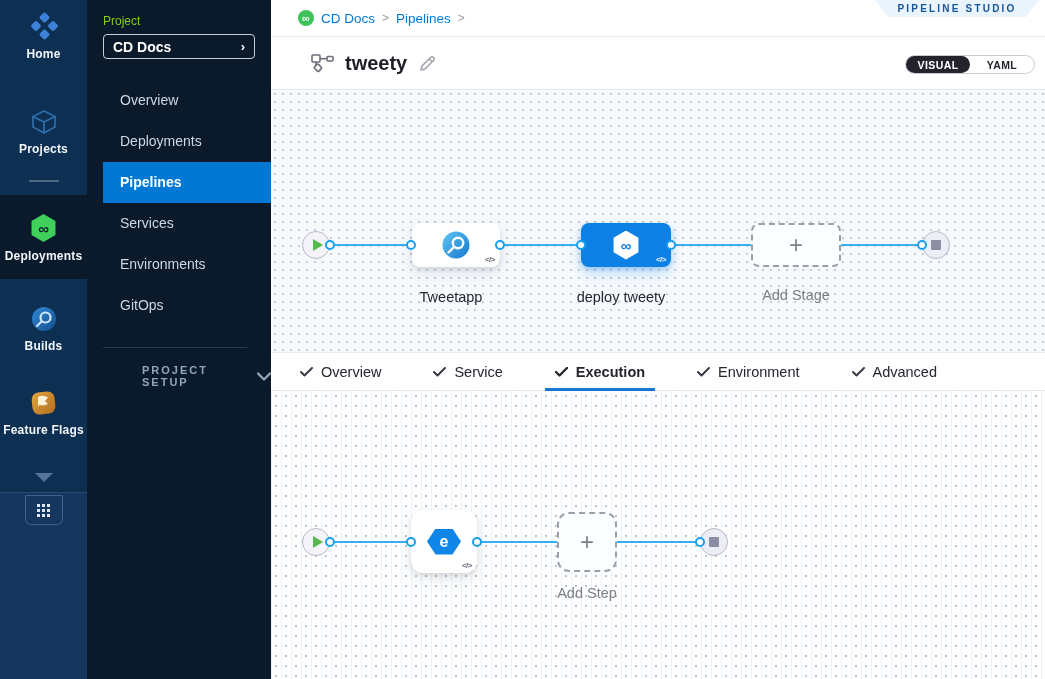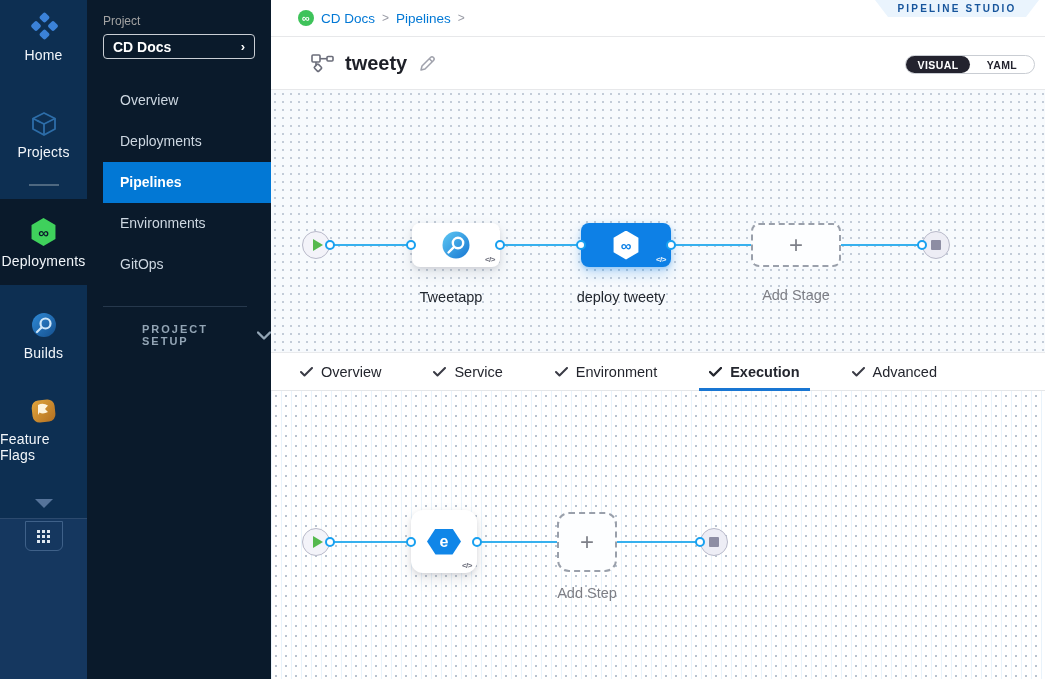--- a/index.html
+++ b/index.html
@@ -5,37 +5,37 @@
   * { margin:0; padding:0; box-sizing:border-box; }
   html,body { width:1045px; height:679px; overflow:hidden;
     font-family:"Liberation Sans", sans-serif; background:#fff; }
   .app { display:flex; width:1045px; height:679px; }
 
   
   .rail { width:87px; background:#0d2f52; color:#eef3f8; display:flex;
     flex-direction:column; align-items:center; position:relative; flex:none; }
   .rail-item { width:87px; display:flex; flex-direction:column; align-items:center;
     gap:7px; padding:12px 0 10px; cursor:pointer; }
-  .rail-item .lbl { font-size:14px; font-weight:400; color:#f2f6fa; letter-spacing:.2px; }
+  .rail-item .lbl { font-size:12px; font-weight:700; color:#f2f6fa; letter-spacing:.2px; }
   .rail-item.active { background:#0a1a2b; }
   .rail-divider { width:30px; border-top:2px solid #4e6880; margin:14px 0 0; }
   .rail-chevron { width:0; height:0; border-left:9px solid transparent;
     border-right:9px solid transparent; border-top:9px solid #56749a; margin-top:26px; cursor:pointer; }
   .rail-bottom { margin-top:10px; width:87px; flex:1; background:#15375f;
     border-top:1px solid #2c4a6e; display:flex; justify-content:center; }
   .grid-btn { margin-top:2px; width:38px; height:30px; border:1px solid #3f6189;
     border-radius:0 0 6px 6px; display:flex; align-items:center; justify-content:center; cursor:pointer; }
 
   .hex { clip-path:polygon(50% 0,96% 25%,96% 75%,50% 100%,4% 75%,4% 25%); }
   .rail-cd-icon { width:26px; height:28px; background:#3fd15c; display:flex;
     align-items:center; justify-content:center; color:#0a1a2b; font-weight:700; font-size:15px; }
 
   
   .panel { width:184px; background:#0a1a2b; color:#cdd7e1; flex:none; position:relative; }
-  .panel .proj-label { margin:14px 0 6px 16px; font-size:12px; color:#a3a3a3; }
+  .panel .proj-label { margin:14px 0 6px 16px; font-size:12px; color:#84cc16; }
   .proj-select { margin-left:16px; width:152px; height:25px; border:1px solid #c9ced4;
     border-radius:4px; display:flex; align-items:center; justify-content:space-between;
     padding:0 9px; cursor:pointer; }
   .proj-select .name { color:#fff; font-weight:700; font-size:14px; }
   .proj-select .chev { color:#fff; font-weight:700; font-size:13px; }
   .nav { margin-top:21px; }
   .nav-item { margin-left:16px; height:41px; line-height:41px; padding-left:17px;
     font-size:14px; color:#cdd7e1; cursor:pointer; }
   .nav-item.selected { background:#0278d5; color:#fff; font-weight:600; }
   .panel-divider { margin:21px 24px 0 16px; border-top:1px solid #26384c; }
@@ -213,20 +213,21 @@
   <nav class="panel">
     <div class="proj-label">Project</div>
     <div class="proj-select">
       <span class="name">CD Docs</span>
       <span class="chev">›</span>
     </div>
     <div class="nav">
       <div class="nav-item">Overview</div>
       <div class="nav-item">Deployments</div>
       <div class="nav-item selected">Pipelines</div>
+      <div class="nav-item">Services</div>
       <div class="nav-item">Environments</div>
       <div class="nav-item">GitOps</div>
     </div>
     <div class="panel-divider"></div>
     <div class="setup-row">
       <span class="txt">PROJECT SETUP</span>
       <svg width="14" height="9" viewBox="0 0 14 9">
         <polyline points="1,1.5 7,7.5 13,1.5" fill="none" stroke="#93a5b5" stroke-width="2.4" stroke-linecap="round" stroke-linejoin="round"></polyline>
       </svg>
     </div>
@@ -323,31 +324,31 @@
             <polyline points="1,5 4.5,8.5 12,1" fill="none" stroke="#3a3b45" stroke-width="2" stroke-linecap="round" stroke-linejoin="round"></polyline>
           </svg>
         <span>Overview</span>
       </div>
       <div class="tab">
         <svg width="13" height="10" viewBox="0 0 13 10">
             <polyline points="1,5 4.5,8.5 12,1" fill="none" stroke="#3a3b45" stroke-width="2" stroke-linecap="round" stroke-linejoin="round"></polyline>
           </svg>
         <span>Service</span>
       </div>
+      <div class="tab active">
+        <svg width="13" height="10" viewBox="0 0 13 10">
+            <polyline points="1,5 4.5,8.5 12,1" fill="none" stroke="#24262e" stroke-width="2.4" stroke-linecap="round" stroke-linejoin="round"></polyline>
+          </svg>
+        <span>Execution</span>
+      </div>
       <div class="tab">
         <svg width="13" height="10" viewBox="0 0 13 10">
             <polyline points="1,5 4.5,8.5 12,1" fill="none" stroke="#3a3b45" stroke-width="2" stroke-linecap="round" stroke-linejoin="round"></polyline>
           </svg>
         <span>Environment</span>
-      </div>
-      <div class="tab active">
-        <svg width="13" height="10" viewBox="0 0 13 10">
-            <polyline points="1,5 4.5,8.5 12,1" fill="none" stroke="#24262e" stroke-width="2.4" stroke-linecap="round" stroke-linejoin="round"></polyline>
-          </svg>
-        <span>Execution</span>
       </div>
       <div class="tab">
         <svg width="13" height="10" viewBox="0 0 13 10">
             <polyline points="1,5 4.5,8.5 12,1" fill="none" stroke="#3a3b45" stroke-width="2" stroke-linecap="round" stroke-linejoin="round"></polyline>
           </svg>
         <span>Advanced</span>
       </div>
     </div>
 
     <div class="canvas2">

